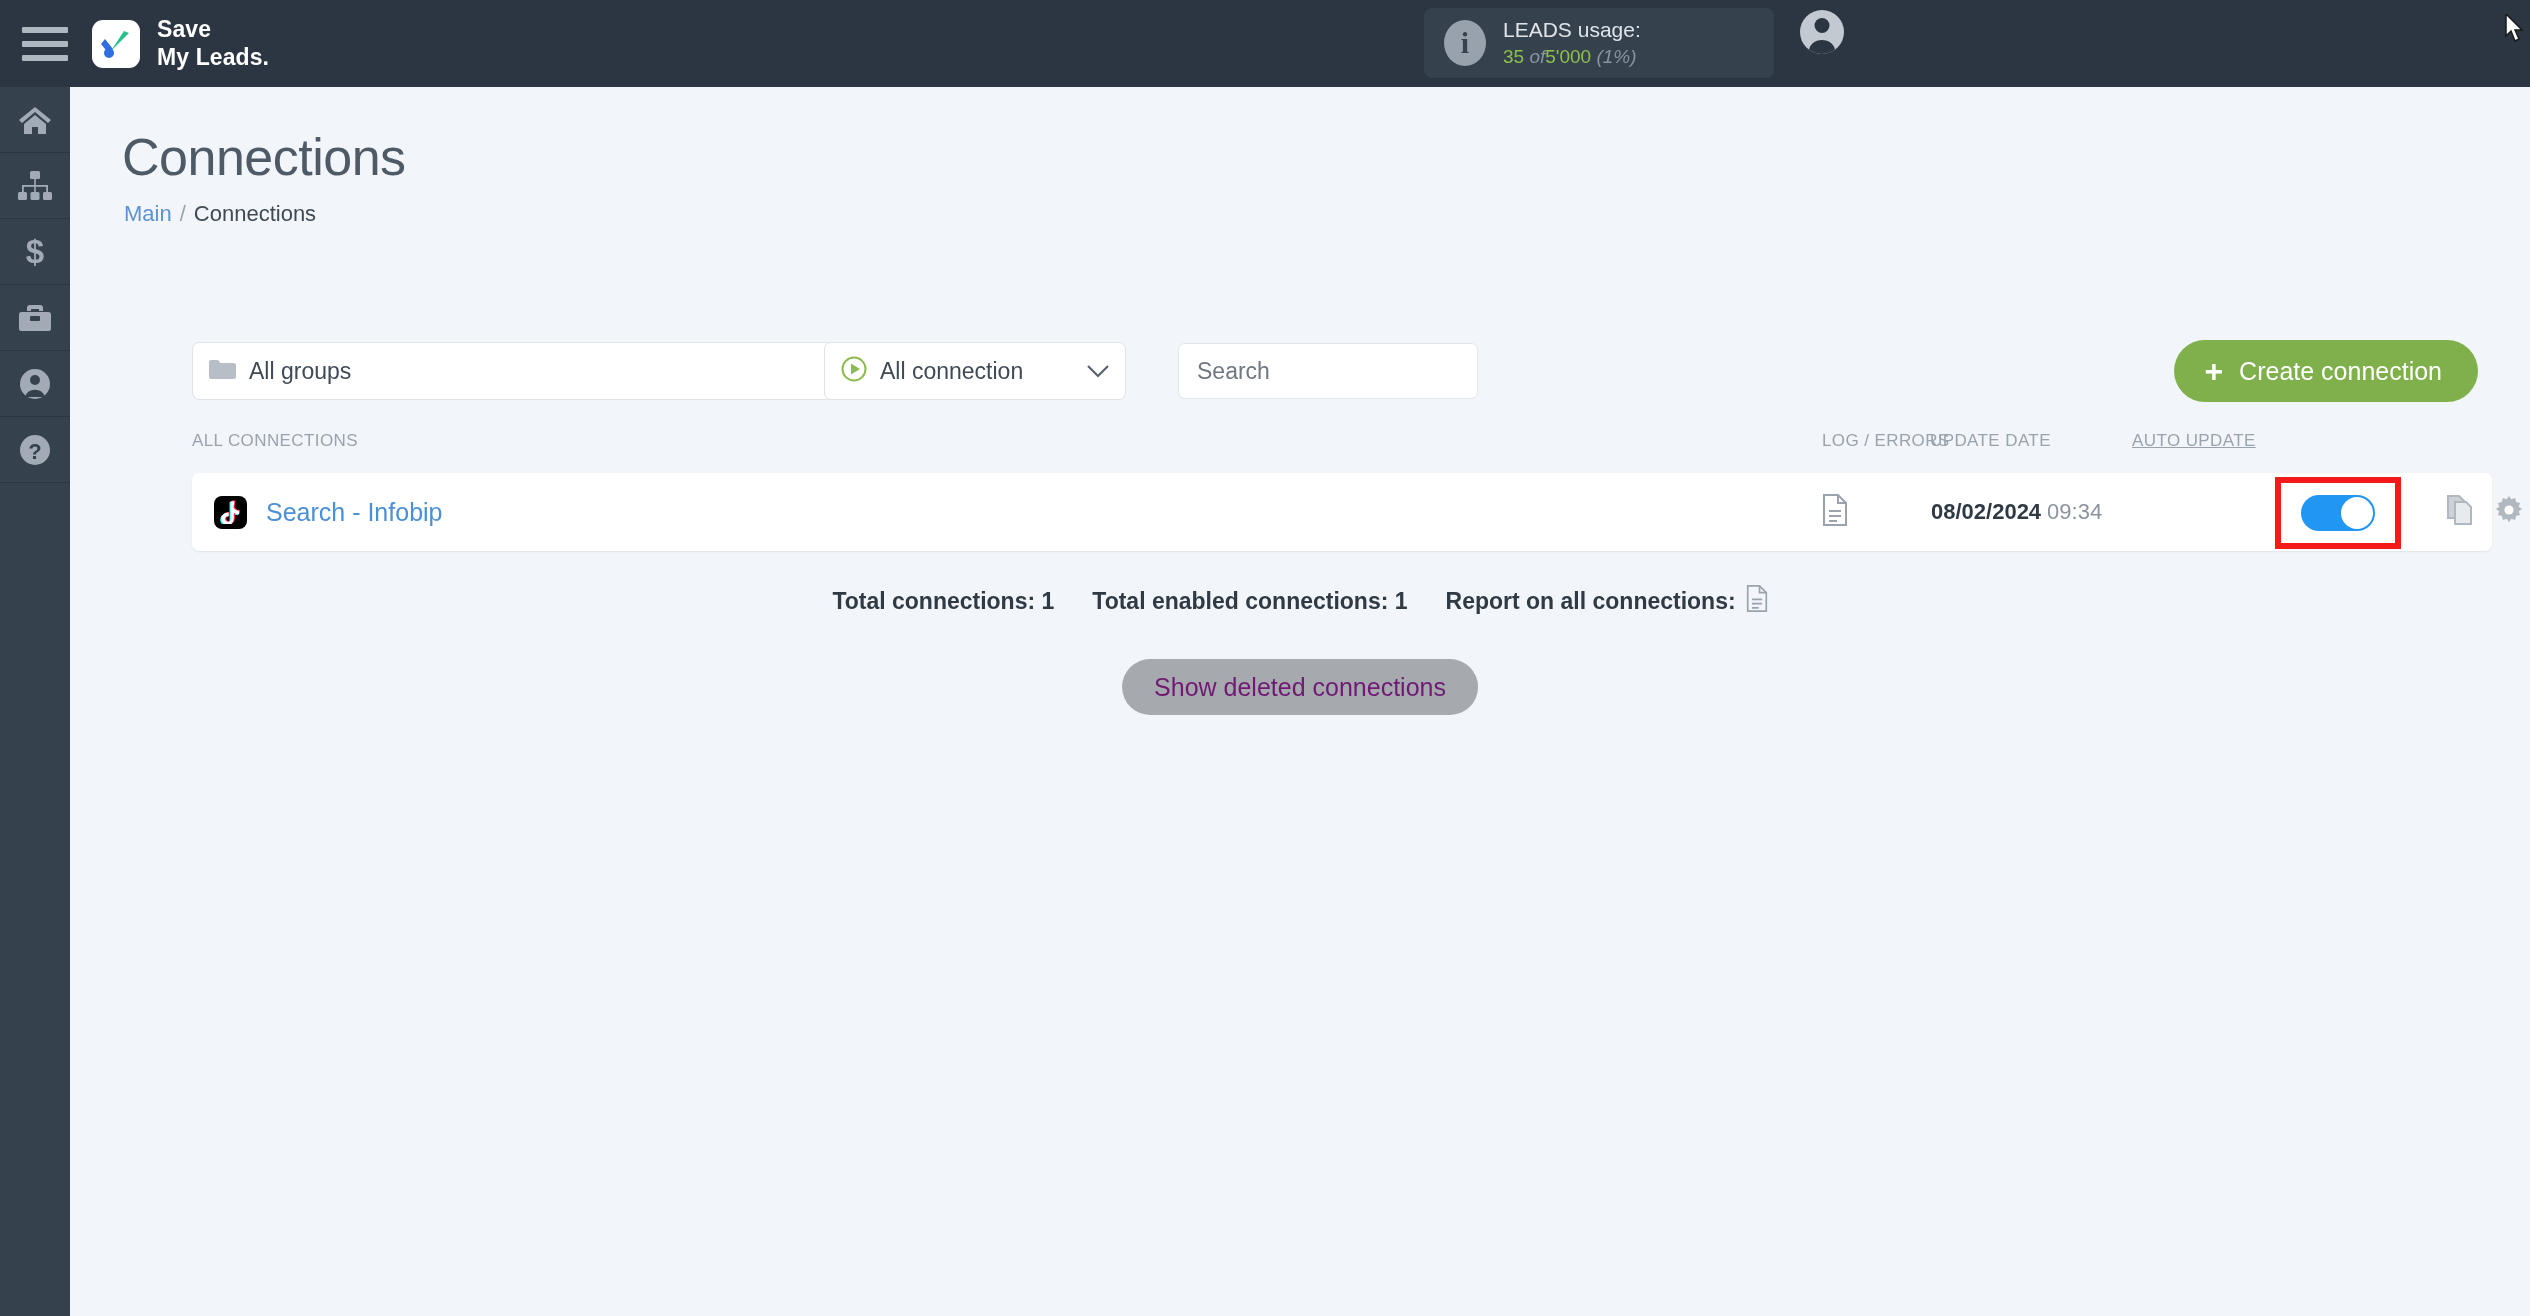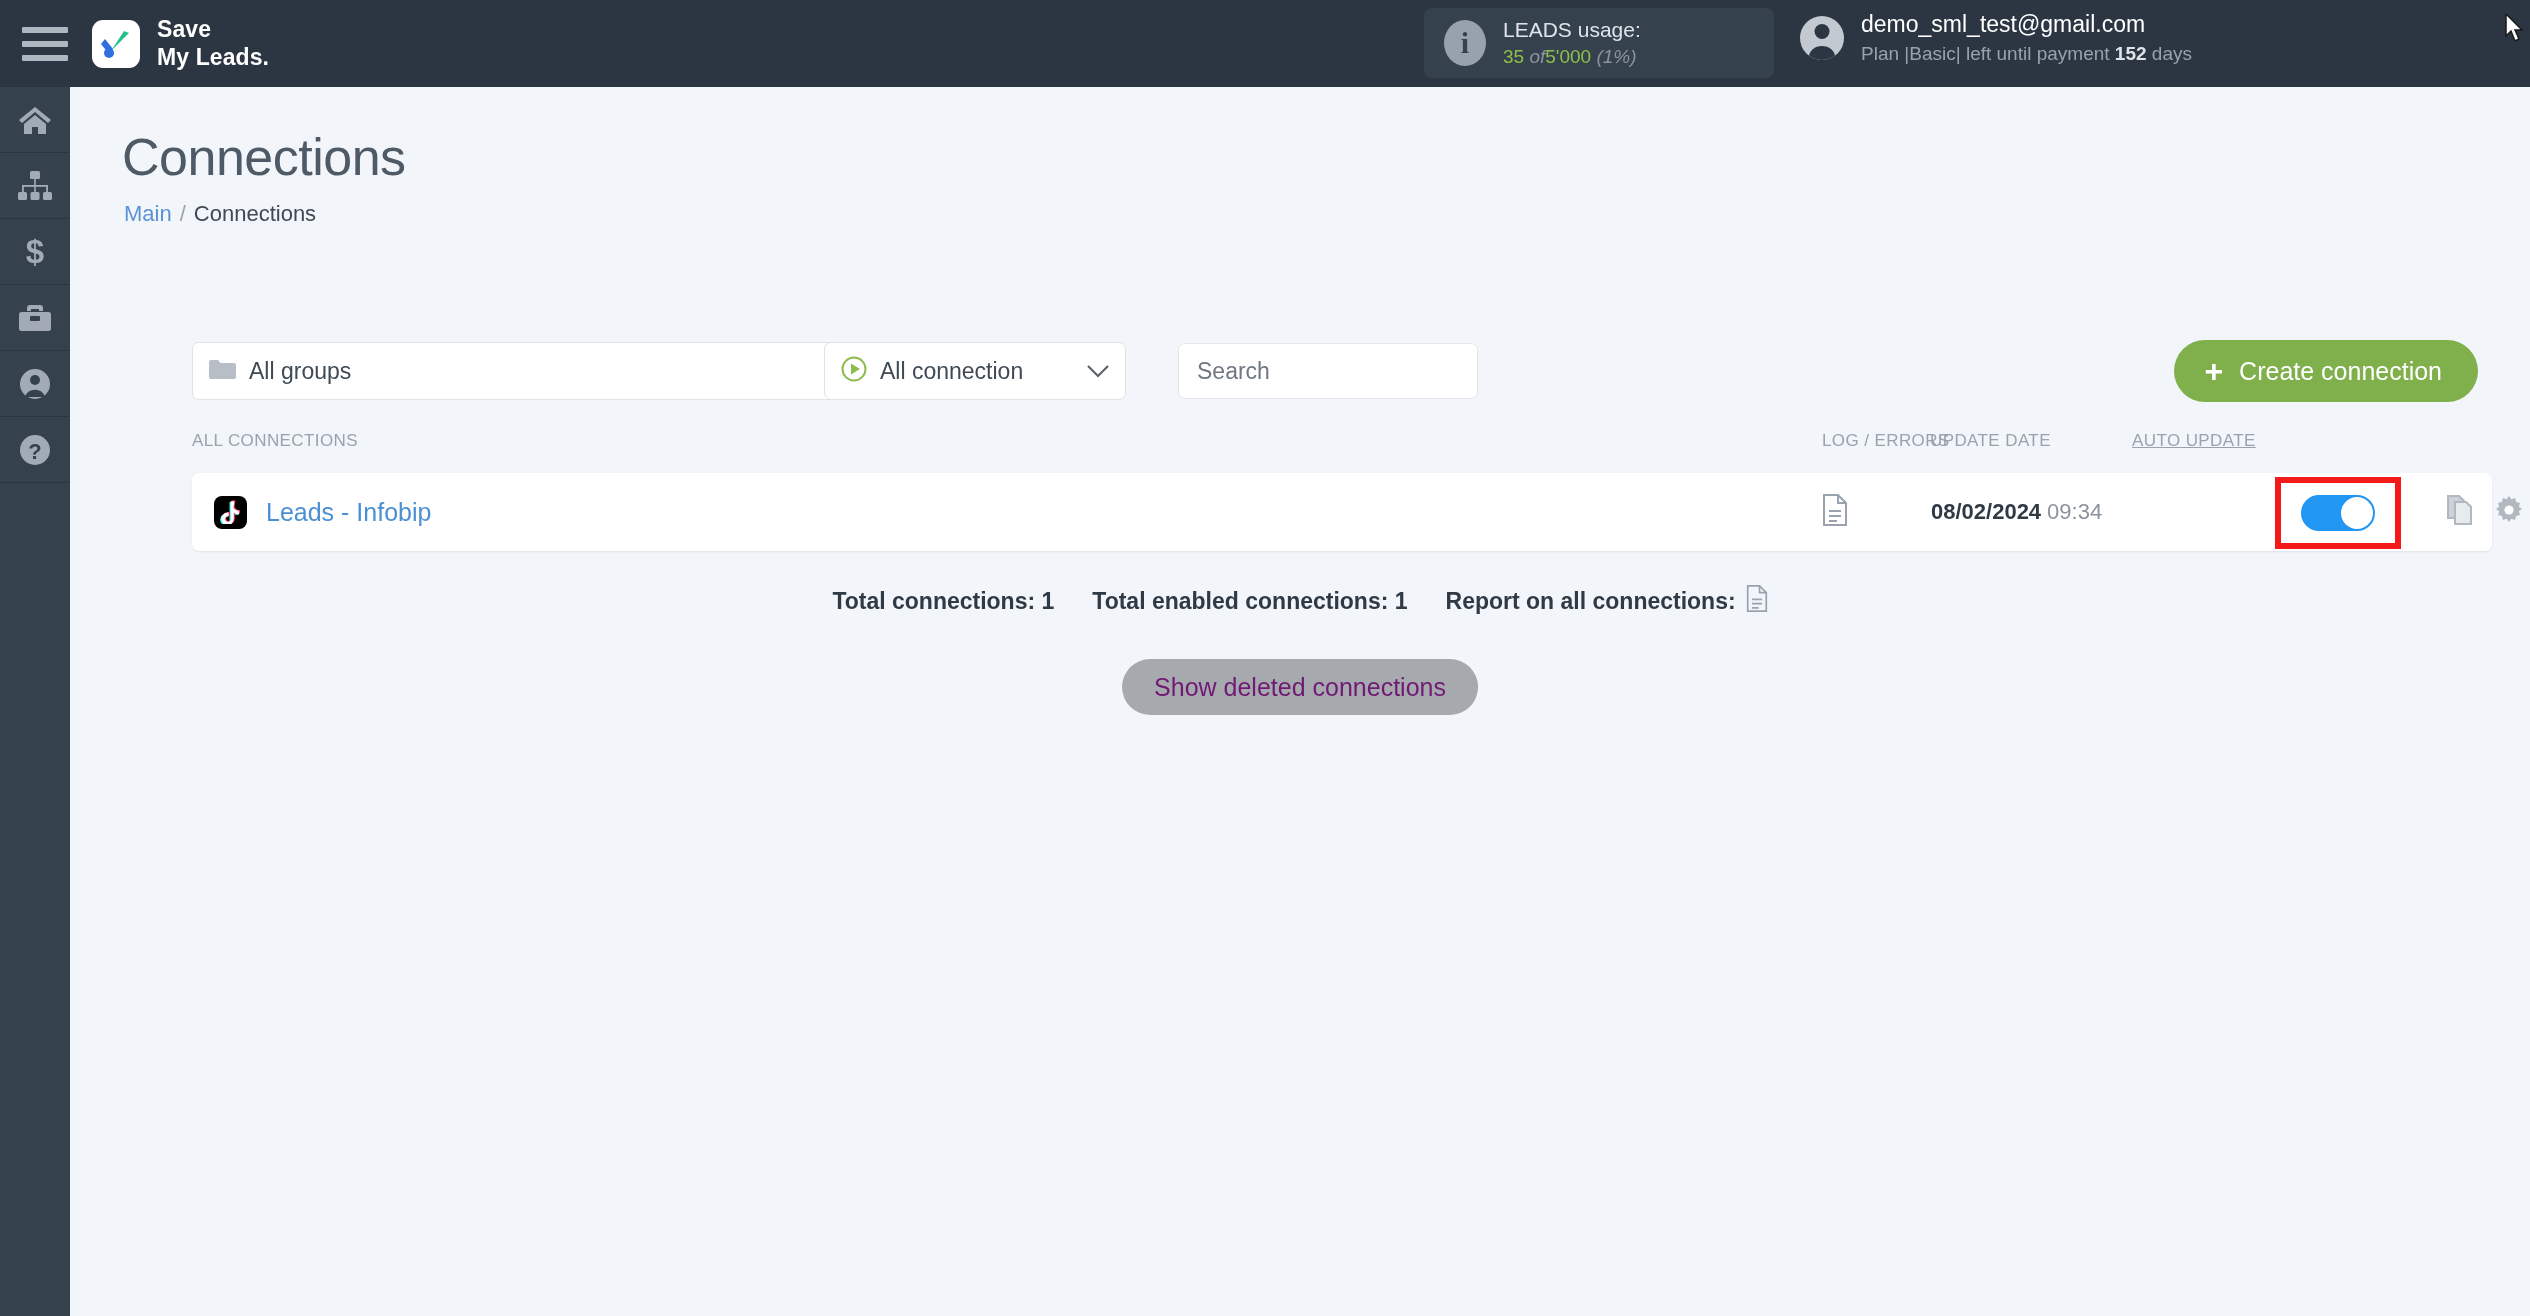--- a/index.html
+++ b/index.html
@@ -265,28 +265,20 @@
       <div class="leads-sub">
         <span class="leads-used">35</span>
         <span class="leads-of">of</span><span class="leads-total">5'000</span>
         <span class="leads-pct">(1%)</span>
       </div>
     </div>
   </div>
 
   <div class="account">
     <div class="avatar-circle"></div>
-    <div class="acct-text">
-      <div class="acct-email">demo_sml_test@gmail.com</div>
-      <div class="acct-plan">
-        <span>Plan |Basic| left until payment</span>
-        <b>152</b>
-        <span>days</span>
-      </div>
-    </div>
   </div>
 
   <svg class="corner-cursor" viewBox="0 0 26 30">
     <path d="M2 0 L2 22 L7 17 L11 27 L15 25 L11 16 L18 16 Z" fill="#ffffff" stroke="#1a1a1a" stroke-width="1.5"></path>
   </svg>
 </div>
 
 <div class="sidebar">
 
   <div class="side-item">
@@ -407,21 +399,21 @@
   <div class="row">
 
     <div class="row-name">
       <span class="tiktok-icon">
         <svg width="22" height="24" viewBox="0 0 22 24">
           <path d="M13.5 7.5 a6 6 0 0 0 5.5 3.3 v3.6 a9.4 9.4 0 0 1 -5.2 -1.7 v6.2 a6.3 6.3 0 1 1 -6.3 -6.3 c.4 0 .8 0 1.2 .1 v3.7 a2.7 2.7 0 1 0 1.9 2.6 V1.2 h3.8 Z" fill="#25f4ee" transform="translate(-1.1,0.8)"></path>
           <path d="M13.5 7.5 a6 6 0 0 0 5.5 3.3 v3.6 a9.4 9.4 0 0 1 -5.2 -1.7 v6.2 a6.3 6.3 0 1 1 -6.3 -6.3 c.4 0 .8 0 1.2 .1 v3.7 a2.7 2.7 0 1 0 1.9 2.6 V1.2 h3.8 Z" fill="#fe2c55" transform="translate(1.1,-0.6)"></path>
           <path d="M13.5 7.5 a6 6 0 0 0 5.5 3.3 v3.6 a9.4 9.4 0 0 1 -5.2 -1.7 v6.2 a6.3 6.3 0 1 1 -6.3 -6.3 c.4 0 .8 0 1.2 .1 v3.7 a2.7 2.7 0 1 0 1.9 2.6 V1.2 h3.8 Z" fill="#ffffff"></path>
         </svg>
       </span>
-      <a class="row-link" href="#">Leads - Infobip</a>
+      <a class="row-link" href="#">Search - Infobip</a>
     </div>
 
     <span class="row-logicon">
       <svg width="26" height="32" viewBox="0 0 26 32" fill="none" stroke="#9aa3ad" stroke-width="2">
         <path d="M2 1 h14 l8 8 v22 h-22 Z"></path>
         <path d="M16 1 v8 h8"></path>
         <path d="M7 17 h12 M7 22 h12 M7 27 h8"></path>
       </svg>
     </span>
 

